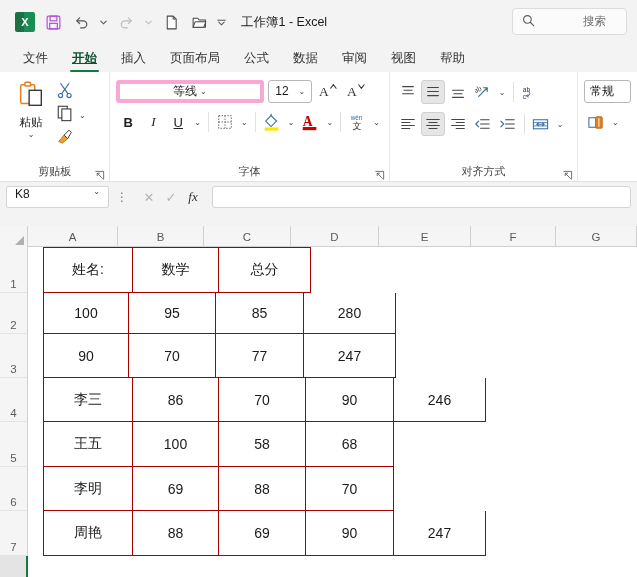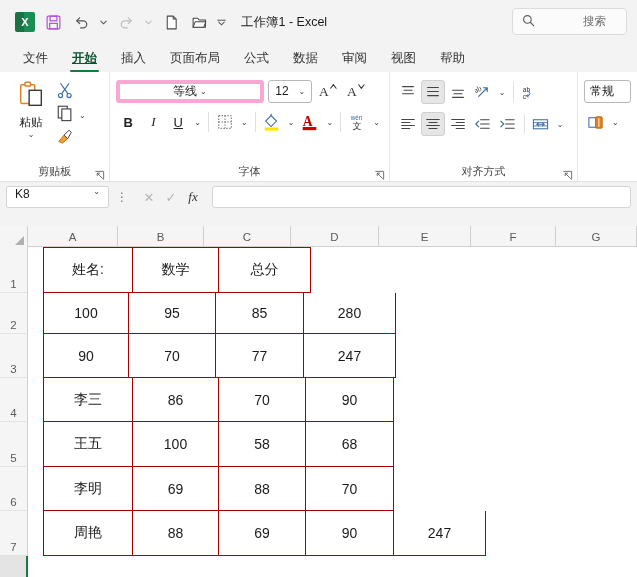--- a/index.html
+++ b/index.html
@@ -652,20 +652,21 @@
         <div class="tcell" style="width:86px;height:44px">90</div>
         <div class="tcell" style="width:87px;height:44px">70</div>
         <div class="tcell" style="width:88px;height:44px">77</div>
         <div class="tcell" style="width:92px;height:44px">247</div>
       </div>
       <div class="trow">
         <div class="tcell" style="width:90px;height:44px">李三</div>
         <div class="tcell" style="width:86px;height:44px">86</div>
         <div class="tcell" style="width:87px;height:44px">70</div>
         <div class="tcell" style="width:88px;height:44px">90</div>
+        <div class="tcell" style="width:92px;height:44px">246</div>
       </div>
       <div class="trow">
         <div class="tcell" style="width:90px;height:45px">王五</div>
         <div class="tcell" style="width:86px;height:45px">100</div>
         <div class="tcell" style="width:87px;height:45px">58</div>
         <div class="tcell" style="width:88px;height:45px">68</div>
       </div>
       <div class="trow">
         <div class="tcell" style="width:90px;height:44px">李明</div>
         <div class="tcell" style="width:86px;height:44px">69</div>

